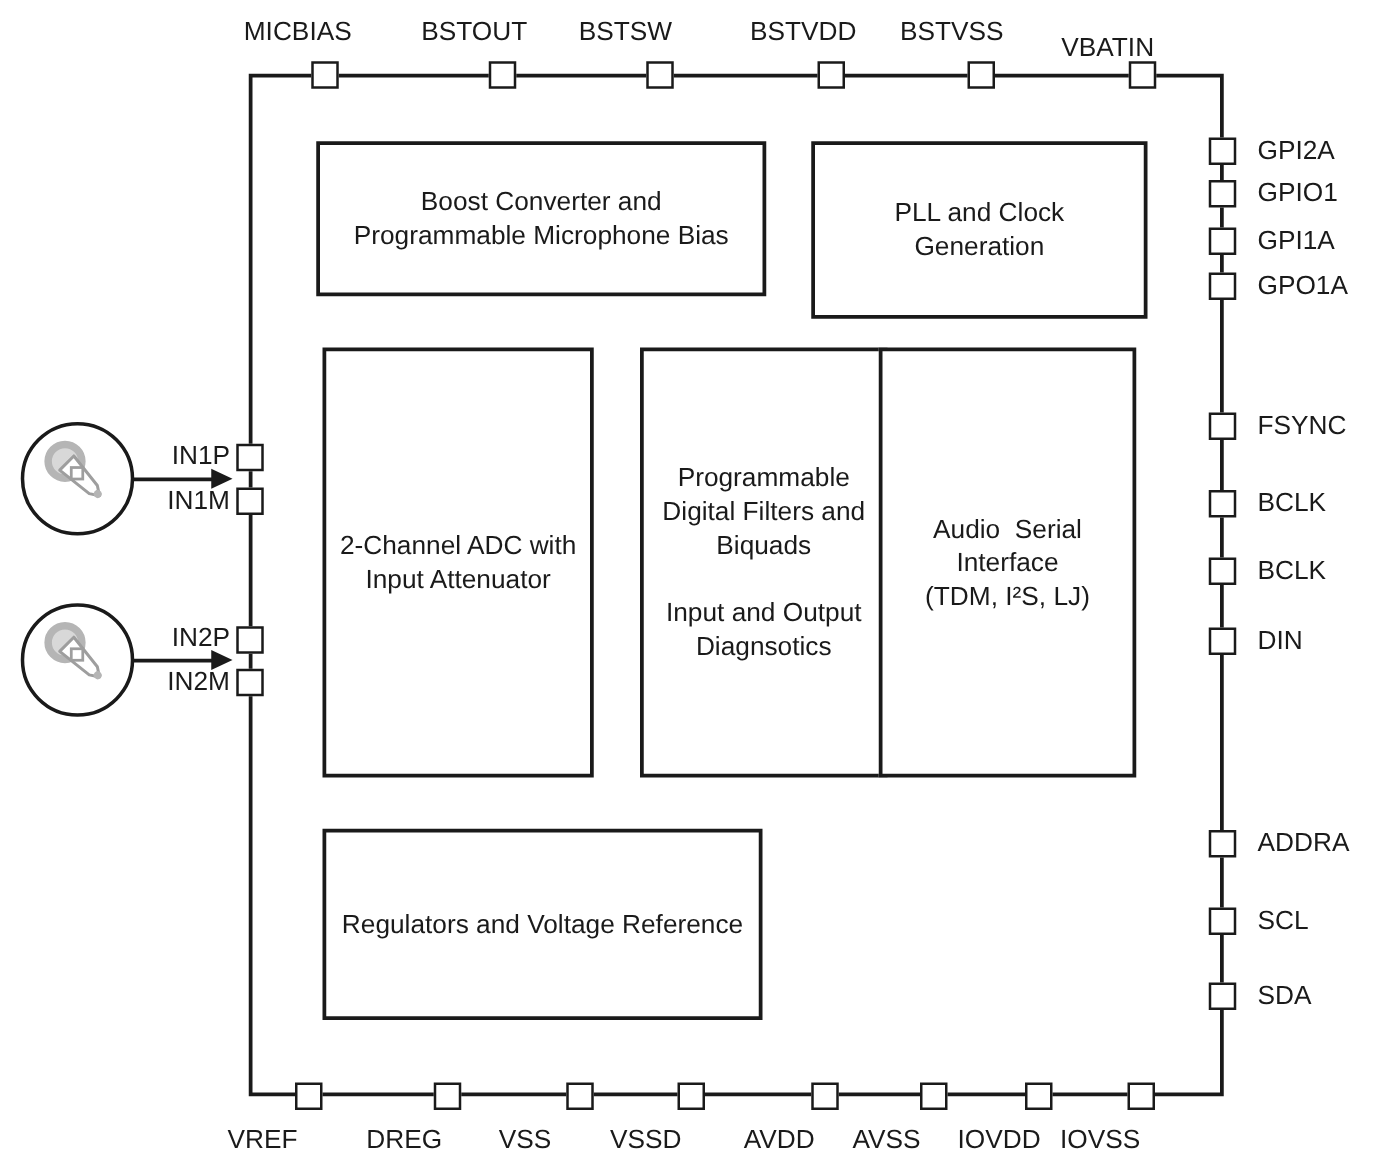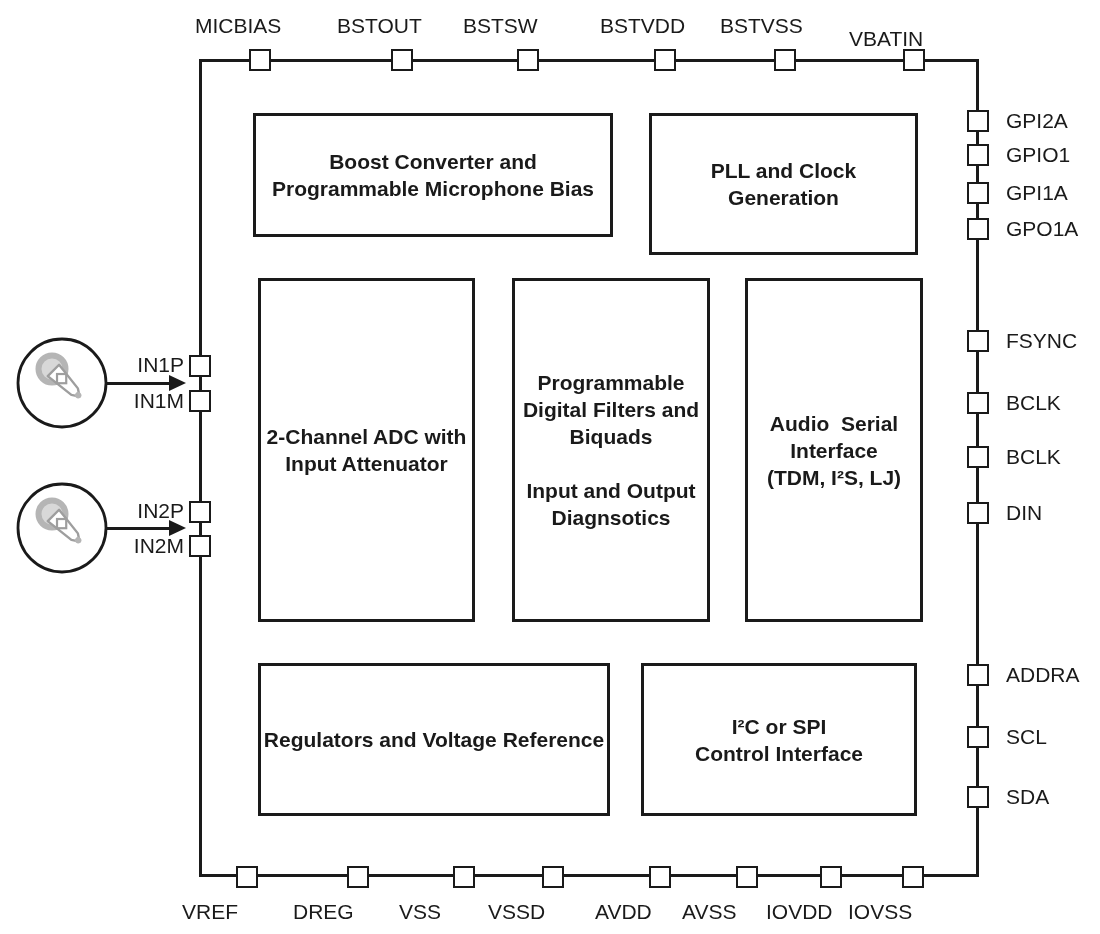--- a/index.html
+++ b/index.html
@@ -9,21 +9,21 @@
   }
   .chip {
     position:absolute; left:199px; top:59px; width:780px; height:818px;
     border:3px solid #1a1a1a; background:#ffffff; box-sizing:border-box;
   }
   .block {
     position:absolute; border:3px solid #1a1a1a; background:#ffffff; box-sizing:border-box;
     display:flex; flex-direction:column; align-items:center; justify-content:center;
     text-align:center; font-size:21px; color:#1a1a1a;
   }
-  .bline { line-height:27px; min-height:27px; white-space:pre;font-weight:bold; }
+  .bline { line-height:27px; min-height:27px; white-space:pre; }
   .pin {
     position:absolute; width:22px; height:22px; background:#ffffff;
     border:2px solid #1a1a1a; box-sizing:border-box;
   }
   .lbl { position:absolute; font-size:21px; line-height:26px; color:#1a1a1a; white-space:nowrap; }
   .lbl.topl, .lbl.botl { width:130px; }
   .lbl.rightl { text-align:left; }
   .lbl.leftl { width:100px; text-align:right; }
   .wire { position:absolute; height:3px; background:#1a1a1a; }
   .ahead {
@@ -56,34 +56,30 @@
 
   <div class="block" style="left:512px;top:278px;width:198px;height:344px">
     <div class="bline">Programmable</div>
     <div class="bline">Digital Filters and</div>
     <div class="bline">Biquads</div>
     <div class="bline"></div>
     <div class="bline">Input and Output</div>
     <div class="bline">Diagnsotics</div>
   </div>
 
-  <div class="block" style="left:745px;top:278px;width:178px;height:344px">
+  <div class="block" style="left:703px;top:278px;width:206px;height:344px">
     <div class="bline">Audio  Serial</div>
     <div class="bline">Interface</div>
     <div class="bline">(TDM, I²S, LJ)</div>
   </div>
 
   <div class="block" style="left:258px;top:663px;width:352px;height:153px">
     <div class="bline">Regulators and Voltage Reference</div>
   </div>
 
-  <div class="block" style="left:641px;top:663px;width:276px;height:153px">
-    <div class="bline">I²C or SPI</div>
-    <div class="bline">Control Interface</div>
-  </div>
 
   <div class="pin" style="left:249px;top:49px"></div>
   <div class="pin" style="left:391px;top:49px"></div>
   <div class="pin" style="left:517px;top:49px"></div>
   <div class="pin" style="left:654px;top:49px"></div>
   <div class="pin" style="left:774px;top:49px"></div>
   <div class="pin" style="left:903px;top:49px"></div>
 
   <div class="lbl topl" style="left:195px;top:13px">MICBIAS</div>
   <div class="lbl topl" style="left:337px;top:13px">BSTOUT</div>

